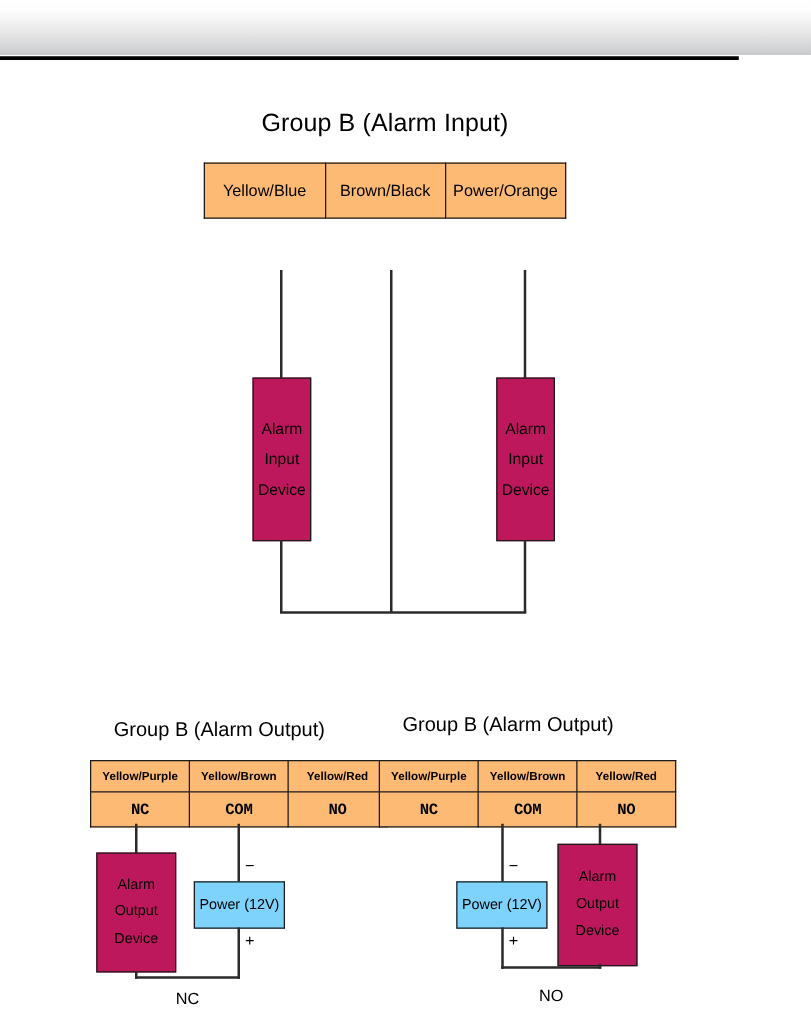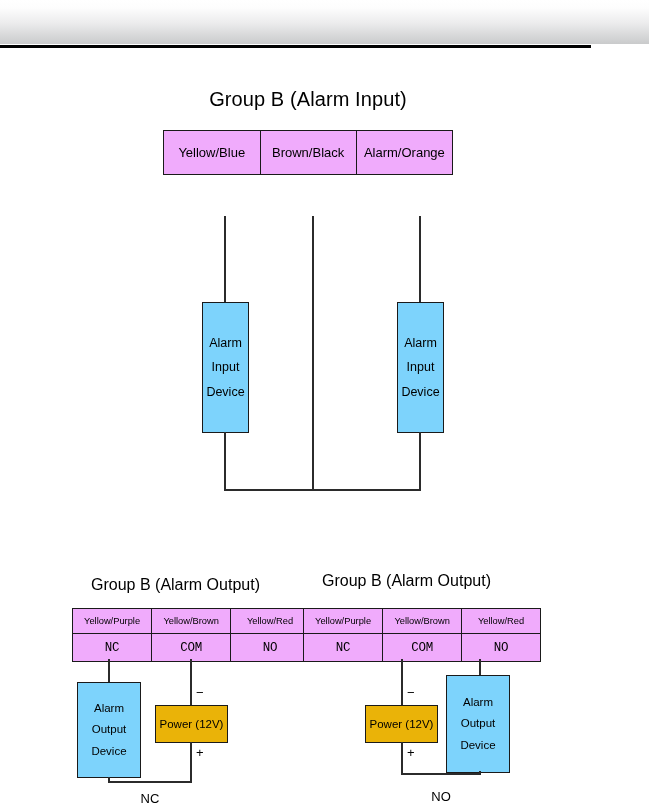--- a/index.html
+++ b/index.html
@@ -66,72 +66,72 @@
     text-align: center;
     font-size: 13px;
     white-space: nowrap;
   }
 
   
   .wtable {
     position: absolute;
     border-collapse: collapse;
     table-layout: fixed;
-    background: #f0abfc;
+    background: #fdba74;
   }
   .wtable td {
     border: 1.6px solid #1a1a1a;
     text-align: center;
     vertical-align: middle;
     padding: 0;
   }
 
   
   #table-input {
     left: 163px;
     top: 130px;
     width: 290px;
   }
   #table-input td { height: 43px; font-size: 13px; }
   #table-input .r2 td { font-weight: bold; font-size: 14.5px; }
 
   
-  .table-output { width: 238px; }
+  .table-output { width: 238px; font-weight: bold; }
   .table-output td.hdr { height: 24px; font-size: 9.3px; }
   .table-output td.val {
     height: 27px;
     font-size: 12.5px;
     font-family: "Liberation Mono", "DejaVu Sans Mono", monospace;
     letter-spacing: -0.2px;
   }
   #table-output-nc { left: 72px; top: 608px; }
   #table-output-no { left: 303px; top: 608px; }
 
   
   .devbox {
     position: absolute;
     border: 1.6px solid #1a1a1a;
-    background: #7dd3fc;
+    background: #be185d;
     display: flex;
     flex-direction: column;
     align-items: center;
     justify-content: center;
     box-sizing: border-box;
   }
   .devbox .line {
     font-size: 12.5px;
     line-height: 1.95;
     white-space: nowrap;
   }
   .devbox.small .line { font-size: 11.5px; line-height: 1.85; }
 
   .powerbox {
     position: absolute;
     border: 1.6px solid #1a1a1a;
-    background: #eab308;
+    background: #7dd3fc;
     display: flex;
     align-items: center;
     justify-content: center;
     box-sizing: border-box;
     font-size: 11.5px;
     white-space: nowrap;
   }
 
   .sign {
     position: absolute;
@@ -146,21 +146,21 @@
 <div id="header-band" class="abs"></div>
 <div id="header-rule" class="abs"></div>
 
 <div class="title" style="left:163px; top:88px; width:290px;">Group B (Alarm Input)</div>
 
 <table class="wtable" id="table-input">
   <tbody>
       <tr class="r1">
     <td style="width:33.4%">Yellow/Blue</td>
     <td style="width:33.3%">Brown/Black</td>
-    <td style="width:33.3%">Alarm/Orange</td>
+    <td style="width:33.3%">Power/Orange</td>
   </tr>
 </tbody>
   </table>
 
 <div class="vline" style="left:224px; top:216px; height:88px;"></div>
 
 <div class="vline" style="left:312px; top:216px; height:274px;"></div>
 
 <div class="vline" style="left:419px; top:216px; height:88px;"></div>
 

